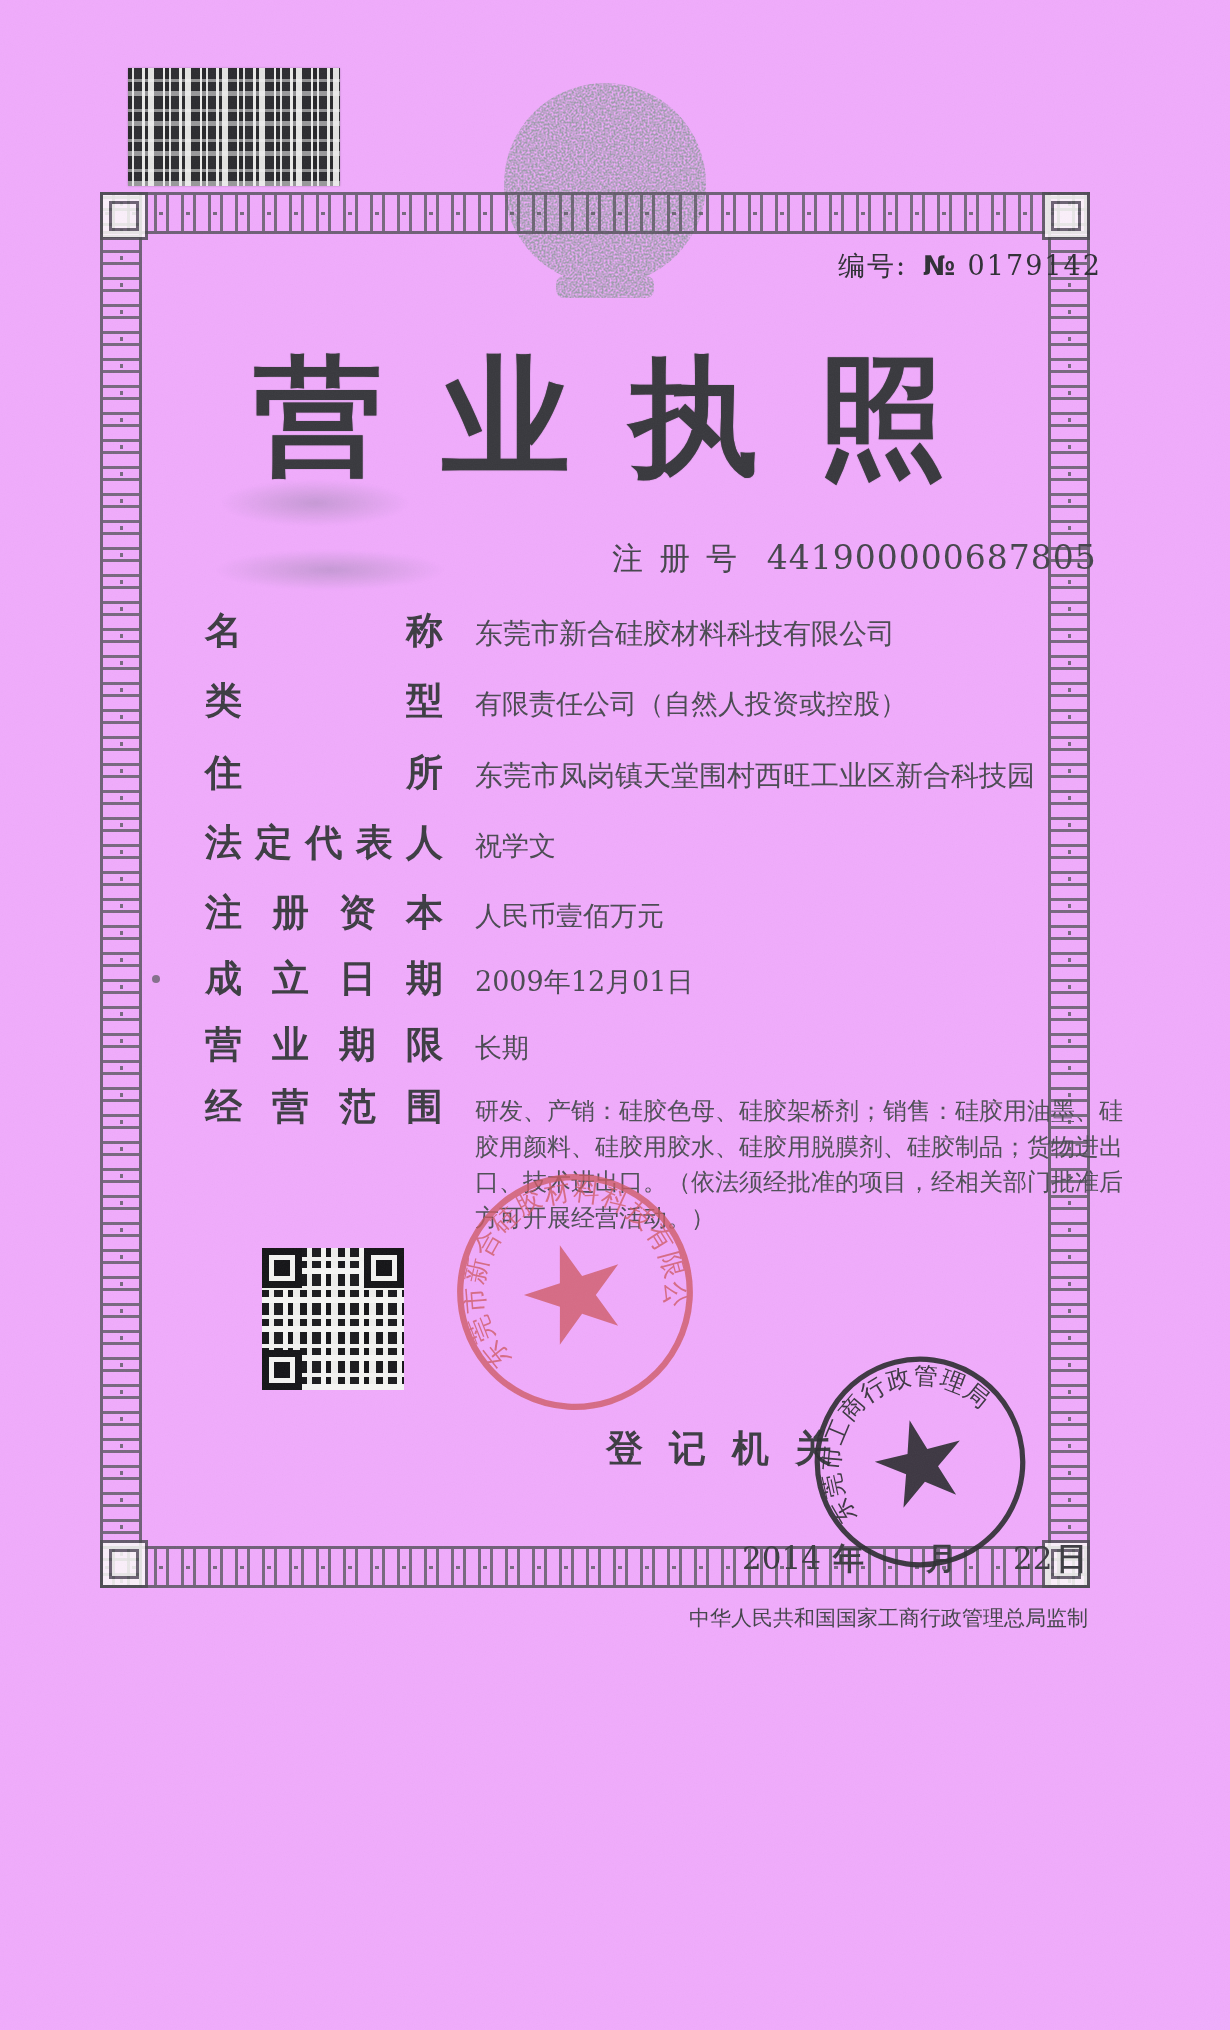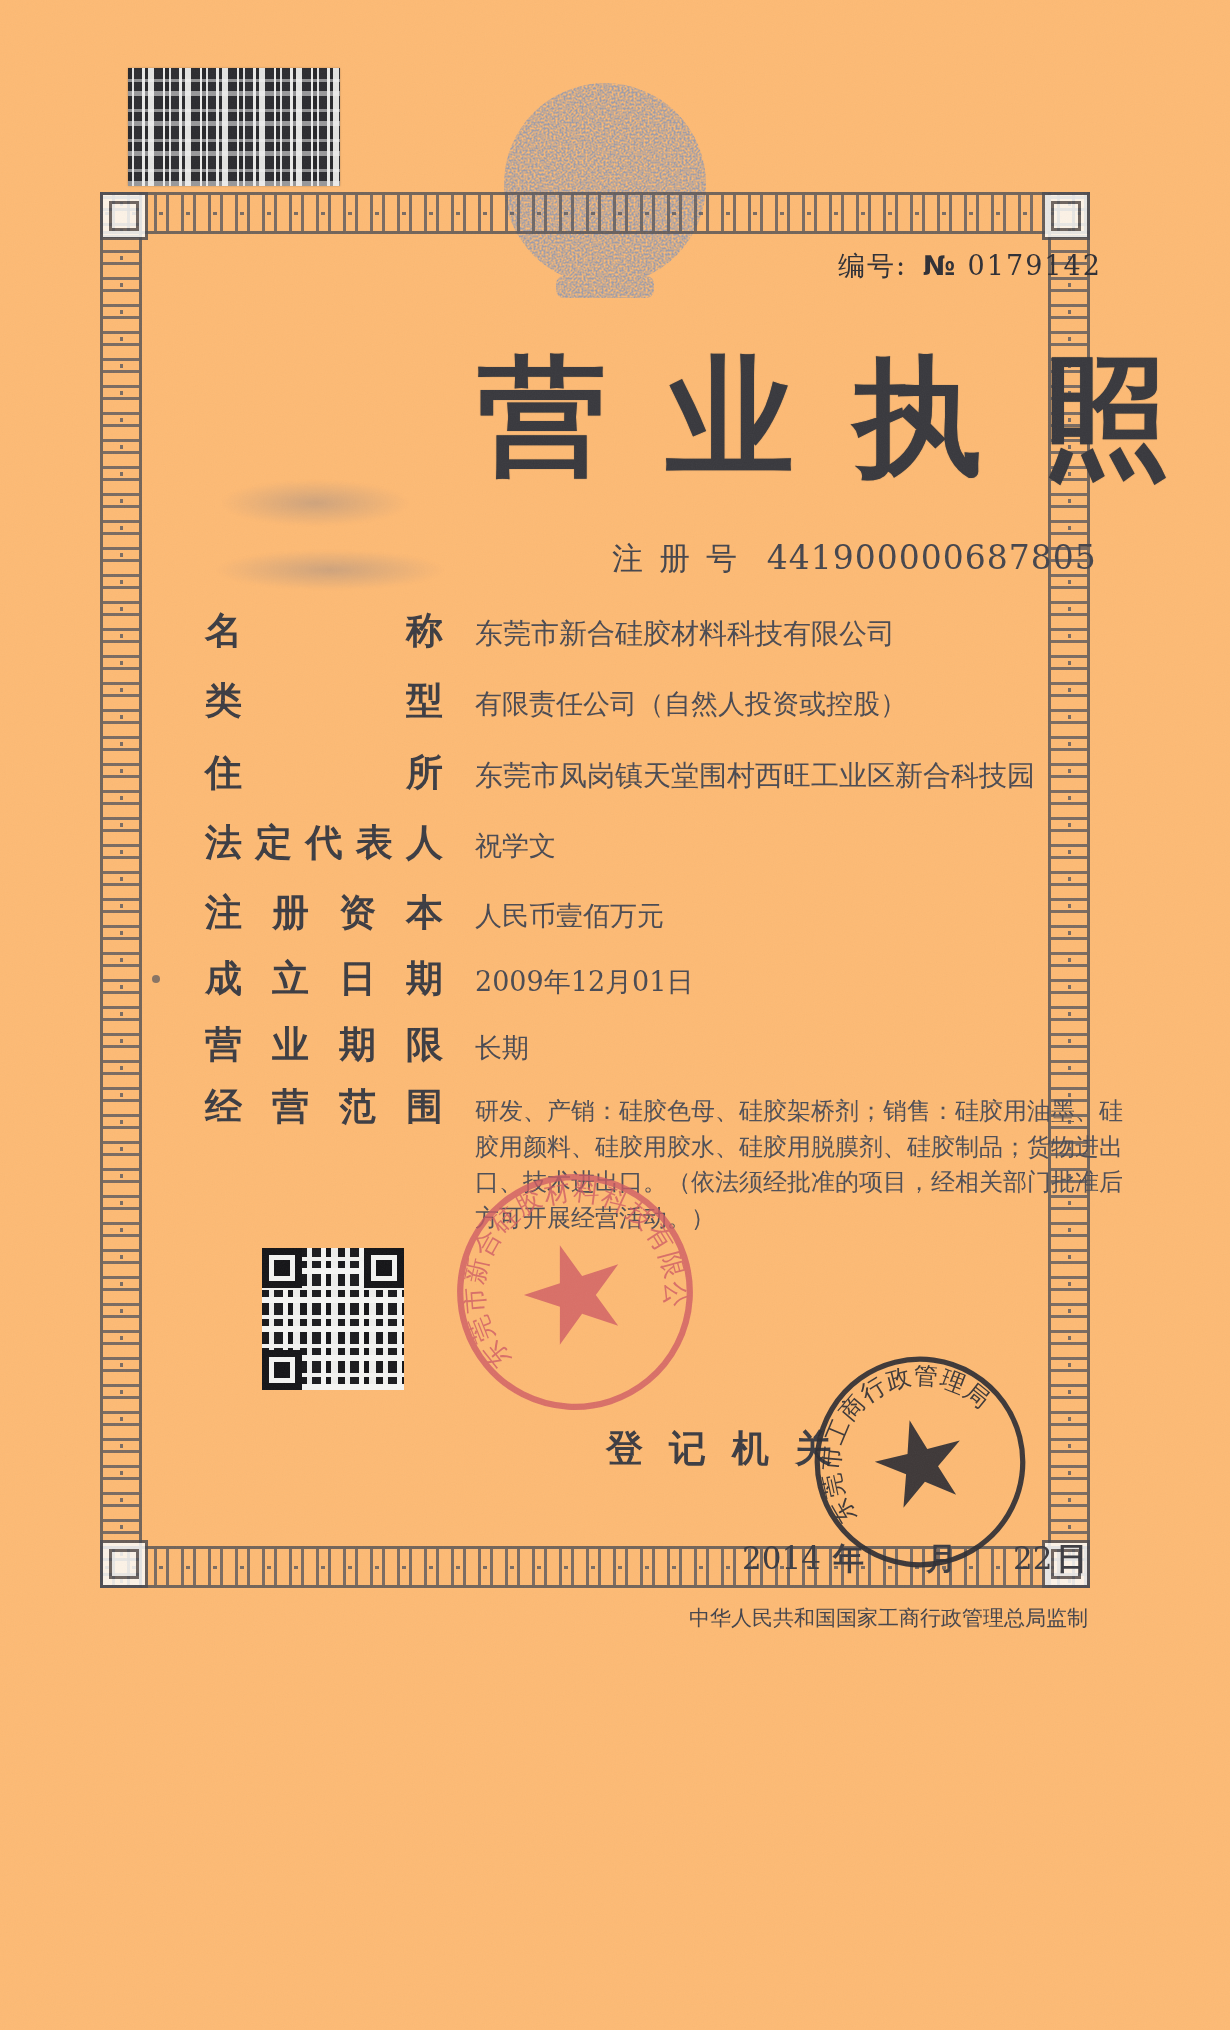--- a/index.html
+++ b/index.html
@@ -1,18 +1,18 @@
 <!DOCTYPE html>
 <html><head>
 <meta charset="utf-8">
 <style>
   html,body{margin:0;padding:0;background:#e8e8e6;}
   .page{
     position:relative;width:1230px;height:2030px;margin:0 auto;
-    background:#fdba74;overflow:hidden;
+    background:#f0abfc;overflow:hidden;
     font-family:"DejaVu Serif","Liberation Serif",serif;
     color:#3f3f46;
   }
   
   .barcode{
     position:absolute;left:128px;top:68px;width:212px;height:118px;
     background:
       repeating-linear-gradient(0deg, rgba(250,250,250,.55) 0 5px, transparent 5px 14px, rgba(255,255,255,.5) 14px 17px, transparent 17px 30px),
       repeating-linear-gradient(90deg,#1e1e22 0 4px,#e9e9e9 4px 6px,#26262a 6px 14px,#f2f2f0 14px 17px,#202024 17px 20px,#ececea 20px 26px,#242428 26px 35px,#f4f4f2 35px 37px);
     box-shadow:0 0 2px rgba(0,0,0,.25);
@@ -46,21 +46,21 @@
   .band-top{top:0;} .band-bottom{bottom:0;}
   .band-left{left:0;} .band-right{right:0;}
   .corner{position:absolute;width:42px;height:42px;border:3px solid #4c4c52;background:#fcfcfa;box-shadow:inset 0 0 0 6px #fcfcfa, inset 0 0 0 9px #56565c;opacity:.85;}
   .c-tl{left:0;top:0;} .c-tr{right:0;top:0;} .c-bl{left:0;bottom:0;} .c-br{right:0;bottom:0;}
   
   .serial{position:absolute;top:248px;left:838px;font-size:27px;letter-spacing:2px;color:#2f2f35;white-space:nowrap;}
   .serial .no{font-weight:bold;margin-left:16px;font-family:"DejaVu Sans","Liberation Sans",sans-serif;font-weight:700;}
   .serial .digits{font-weight:400;margin-left:10px;font-family:"DejaVu Serif",serif;}
   
   .title{
-    position:absolute;left:0;top:332px;width:1230px;text-align:right;
+    position:absolute;left:0;top:332px;width:1230px;text-align:center;
     font-size:128px;font-weight:700;color:#38383d;
     letter-spacing:60px;padding-left:30px;box-sizing:border-box;
     font-family:"DejaVu Sans","Liberation Sans",sans-serif;
     text-shadow:0 0 1px rgba(40,40,40,.6);
   }
   
   .regno{position:absolute;left:612px;top:538px;font-size:31px;color:#45454c;white-space:nowrap;}
   .regno .lbl{letter-spacing:16px;}
   .regno .num{margin-left:4px;font-size:33px;letter-spacing:1px;}
   

